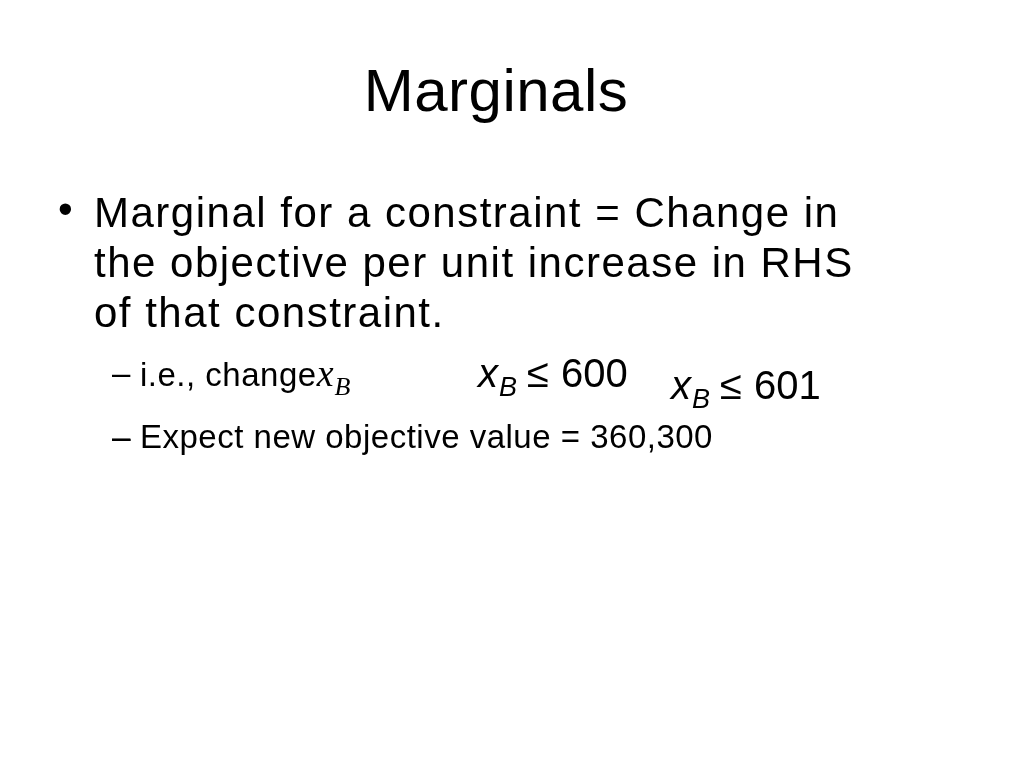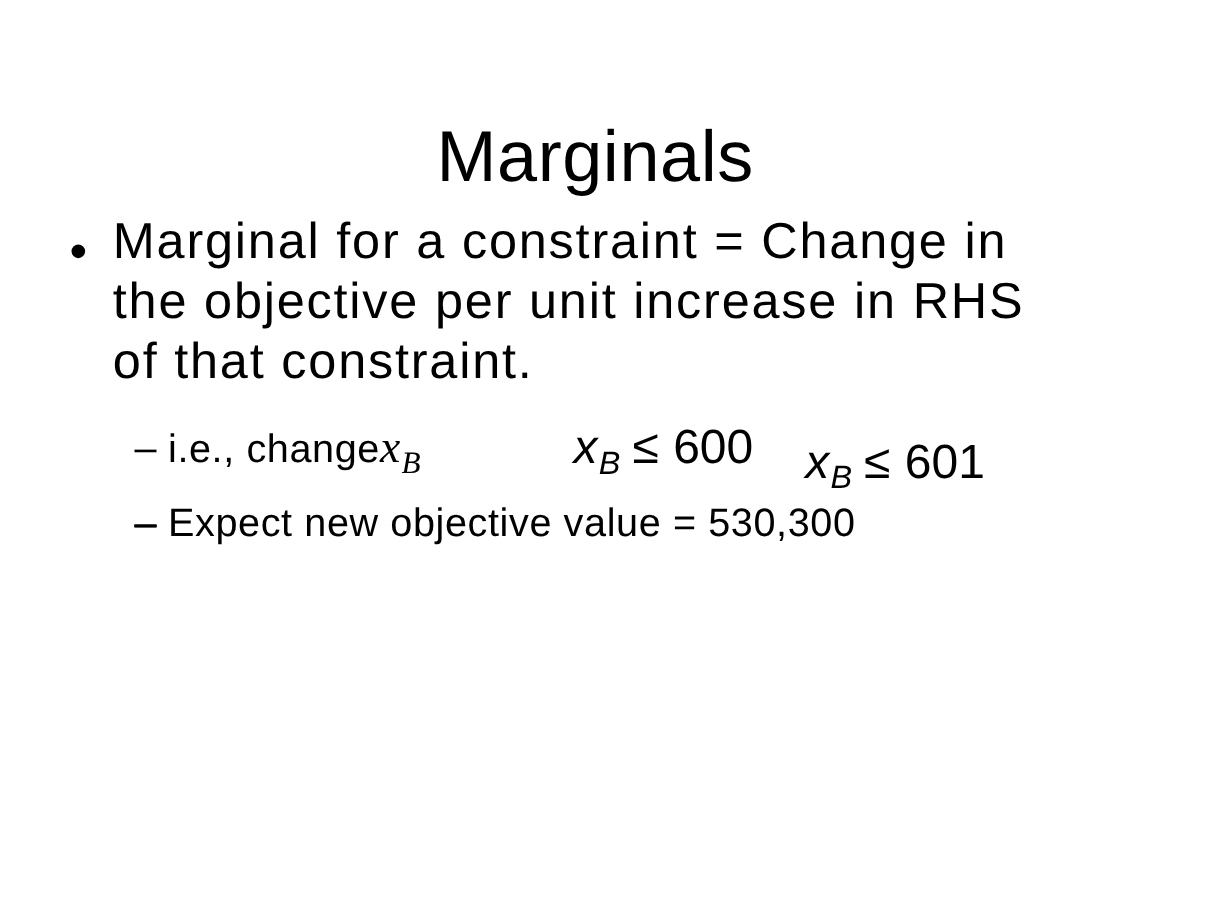--- a/index.html
+++ b/index.html
@@ -15,32 +15,31 @@
   .title {
     position: absolute;
     top: 55px;
     left: 0;
     width: 992px;
     text-align: center;
     font-size: 60px;
     line-height: 72px;
     letter-spacing: 0.5px;
     white-space: nowrap;
-    margin-top: 40px;
   }
   .b1-marker {
     position: absolute;
     top: 184px;
     left: 58px;
     font-size: 42px;
     line-height: 50px;
   }
   .b1-text {
     position: absolute;
-    top: 176px;
+    top: 188px;
     left: 94px;
     width: 810px;
     font-size: 42px;
     line-height: 50px;
     letter-spacing: 1.5px;
   }
   .b1-text .line { white-space: nowrap; }
   .subs {
     position: absolute;
     top: 348px;
@@ -105,21 +104,21 @@
     <div class="sub-row">
       <span class="sub-dash">–</span><span>i.e., change</span><span class="imath"><span class="mvar">x</span><span class="mvar-sub">B</span></span>
     </div>
     <div class="sub-row">
       <span class="sub-dash">–</span>
     </div>
     <div class="sub-row">
       <span class="sub-dash">–</span>
     </div>
     <div class="sub-row">
-      <span class="sub-dash">–</span><span>Expect new objective value = 530,300</span>
+      <span class="sub-dash">–</span><span>Expect new objective value = 360,300</span>
     </div>
   </div>
 
   <div class="math-label math-600">
     <span class="lvar">x</span><span class="lsub">B</span><span class="lrel">≤</span><span class="lval">600</span>
   </div>
 
   <div class="math-label math-601">
     <span class="lvar">x</span><span class="lsub">B</span><span class="lrel">≤</span><span class="lval">601</span>
   </div>

